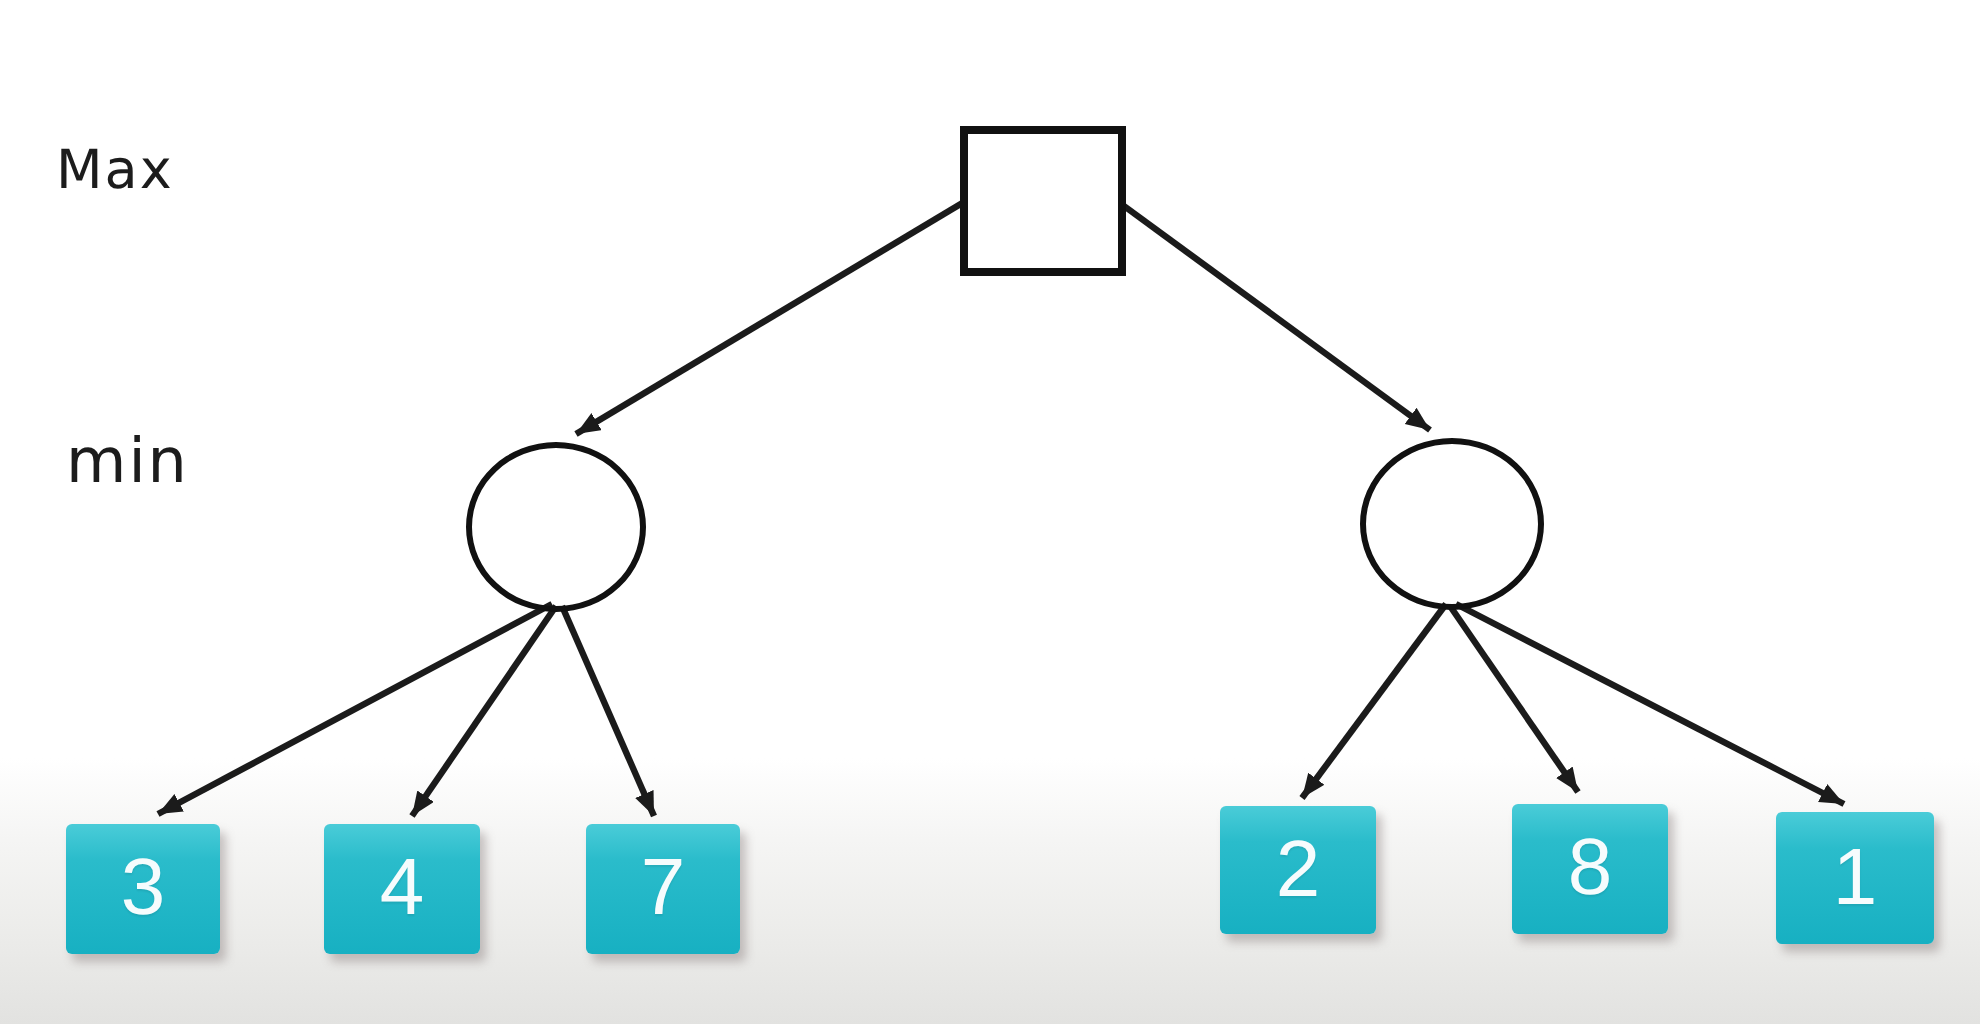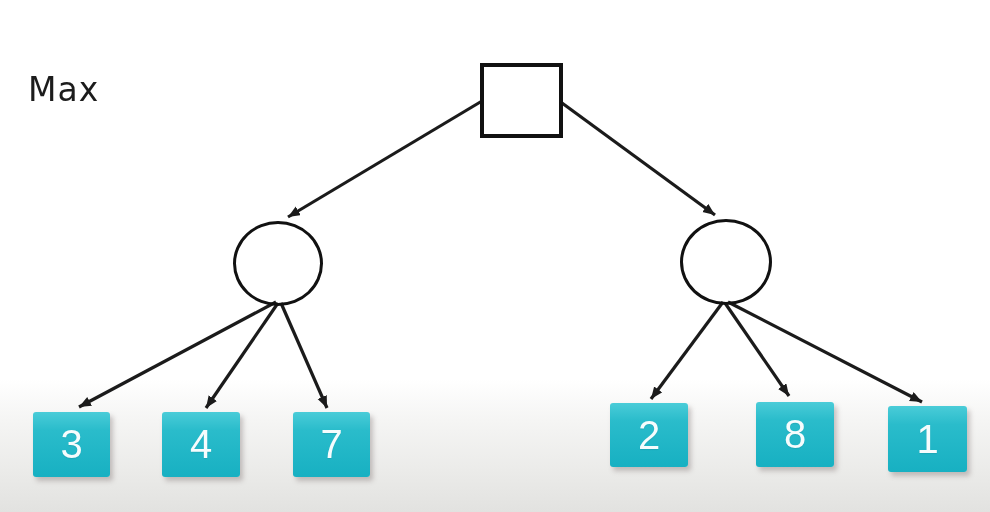--- a/index.html
+++ b/index.html
@@ -14,21 +14,21 @@
       #ffffff 0%, #ffffff 74%,
       #f5f5f4 82%, #ebebe9 92%, #e2e2e0 100%);
   }
 
   .level-label {
     position: absolute;
     color: #1c1c1c;
     font-family: "DejaVu Sans", sans-serif;
     letter-spacing: 1px;
   }
-  .level-label.max { left: 28px; top: 70px; font-size: 33px; }
+  .level-label.max { left: 28px; top: 70px; font-size: 27px; }
   .level-label.min { left: 33px; top: 213px; font-size: 31px; }
 
   .root-node {
     position: absolute;
     left: 480px; top: 63px;
     width: 83px; height: 75px;
     box-sizing: border-box;
     border: 4px solid #111111;
     background: #ffffff;
   }
@@ -69,20 +69,21 @@
   .leaf.l3 { left: 610px; top: 403px; width: 78px; height: 64px; }
   .leaf.l4 { left: 756px; top: 402px; width: 78px; height: 65px; }
   .leaf.l5 { left: 888px; top: 406px; width: 79px; height: 66px; }
 </style>
 </head>
 <body>
 
 <div class="canvas">
 
   <div class="level-label max">Max</div>
+  <div class="level-label min">min</div>
 
   <svg class="edges-svg" viewBox="0 0 990 512" xmlns="http://www.w3.org/2000/svg" aria-hidden="true">
     <defs>
       <marker id="arrow" markerUnits="userSpaceOnUse" markerWidth="14" markerHeight="12" refX="12" refY="5" orient="auto">
         <path d="M0,0 L12,5 L0,10 z" fill="#1b1b1b"></path>
       </marker>
     </defs>
     <g stroke="#1b1b1b" stroke-width="3.2" fill="none">
       <line x1="482" y1="101" x2="288" y2="217" marker-end="url(#arrow)"></line>
       <line x1="562" y1="103" x2="715" y2="215" marker-end="url(#arrow)"></line>

